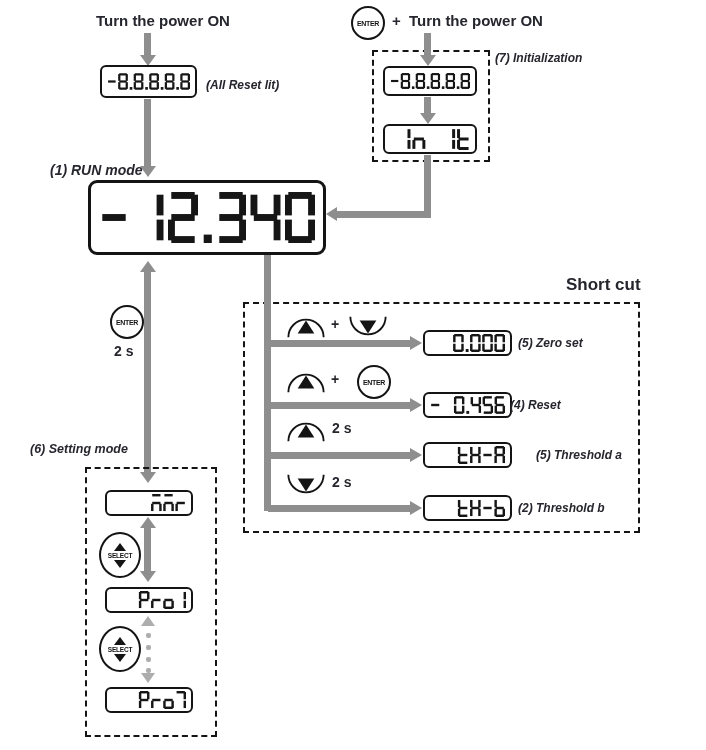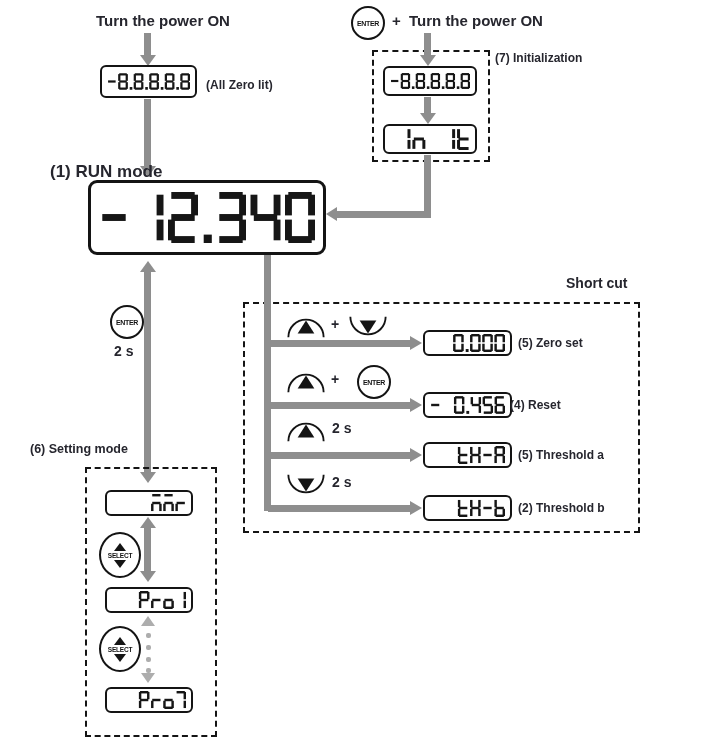--- a/index.html
+++ b/index.html
@@ -2,22 +2,22 @@
 <html style="--ink: #141414; --text: #26262e; --arrow: #8e8e8e; --arrow_light: #adadad; --lcd_segment: #161616;"><head>
 <meta charset="utf-8">
 <style>
   html,body{margin:0;padding:0;background:#fff;}
   #canvas{
     position:relative;width:706px;height:750px;background:#fff;overflow:hidden;
     font-family:"Liberation Sans", sans-serif;color:var(--text,#26262e);
   }
   .lbl{position:absolute;white-space:nowrap;font-weight:bold;color:var(--text,#26262e);}
   .t15{font-size:15px;}
-  .t13{font-size:14px;}
-  .t12{font-size:12px;}
+  .t13{font-size:17px;}
+  .t12{font-size:12px;font-style:italic;}
   .t14{font-size:14px;}
 
   
   .lcd{
     position:absolute;background:#fff;border:2.5px solid var(--ink,#141414);
     border-radius:6px;display:flex;align-items:center;justify-content:flex-end;
     padding:2px 5px;box-sizing:border-box;
   }
   .lcd.big{border-width:3px;border-radius:9px;padding:4px 8px;}
   .lcd svg{width:100%;height:100%;display:block;}
@@ -107,26 +107,26 @@
             <rect x="83.20" y="0.9" width="2.3" height="6.9"></rect>
             <rect x="83.20" y="9.2" width="2.3" height="6.9"></rect>
             <rect x="76.60" y="14.7" width="7.8" height="2.3"></rect>
             <rect x="75.50" y="9.2" width="2.3" height="6.9"></rect>
             <rect x="75.50" y="0.9" width="2.3" height="6.9"></rect>
             <rect x="76.60" y="7.35" width="7.8" height="2.3"></rect>
           </g>
         </svg>
       </span>
     </div>
-  <div class="lbl t12" style="left:206px;top:78px;">(All Zero lit)</div>
+  <div class="lbl t12" style="left:206px;top:78px;">(All Reset lit)</div>
 
   <div class="shaft" style="left:144px;top:99px;width:7px;height:68px;"></div>
   <div class="head down" style="left:140px;top:166px;"></div>
 
-  <div class="lbl t12" style="left:50px;top:162px;font-size:17px;">(1) RUN mode</div>
+  <div class="lbl t12" style="left:50px;top:162px;font-size:14px;">(1) RUN mode</div>
   <div class="lcd big" style="left:88px;top:180px;width:238px;height:75px;">
       <span style="display: block; width: 100%; height: 100%;">
         <svg viewBox="0 0 72.0 17" preserveAspectRatio="xMaxYMid meet">
           <g fill="#161616">
             <rect x="1.10" y="7.35" width="7.8" height="2.3"></rect>
             <rect x="19.20" y="0.9" width="2.3" height="6.9"></rect>
             <rect x="19.20" y="9.2" width="2.3" height="6.9"></rect>
             <rect x="24.10" y="0" width="7.8" height="2.3"></rect>
             <rect x="30.70" y="0.9" width="2.3" height="6.9"></rect>
             <rect x="24.10" y="14.7" width="7.8" height="2.3"></rect>
@@ -368,21 +368,21 @@
             <rect x="35.60" y="0" width="7.8" height="2.3"></rect>
             <rect x="42.20" y="0.9" width="2.3" height="6.9"></rect>
             <rect x="42.20" y="9.2" width="2.3" height="6.9"></rect>
             <rect x="34.50" y="9.2" width="2.3" height="6.9"></rect>
             <rect x="34.50" y="0.9" width="2.3" height="6.9"></rect>
             <rect x="35.60" y="7.35" width="7.8" height="2.3"></rect>
           </g>
         </svg>
       </span>
     </div>
-  <div class="lbl t12" style="left:518px;top:448px;">(5) Threshold a</div>
+  <div class="lbl t12" style="left:536px;top:448px;">(5) Threshold a</div>
 
   <svg class="arckey" style="left:284px;top:472px;" viewBox="0 0 44 28">
     <path d="M3 3 A19 19 0 0 0 41 3" fill="none" stroke="#141414" stroke-width="2"></path>
     <polygon points="22,21 13,7 31,7" fill="#141414"></polygon>
   </svg>
   <div class="lbl t14" style="left:332px;top:474px;">2 s</div>
   <div class="shaft" style="left:268px;top:505px;width:142px;height:7px;"></div>
   <div class="headh right" style="left:410px;top:501px;"></div>
   <div class="lcd" style="left:423px;top:495px;width:89px;height:26px;">
       <span style="display: block; width: 100%; height: 100%;">

